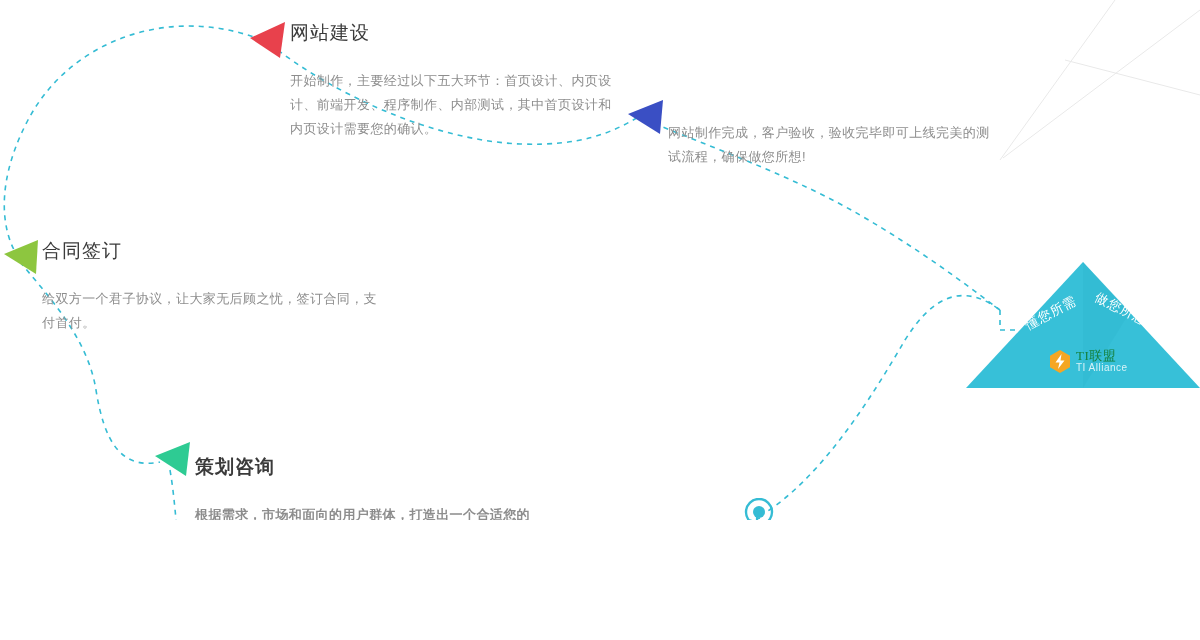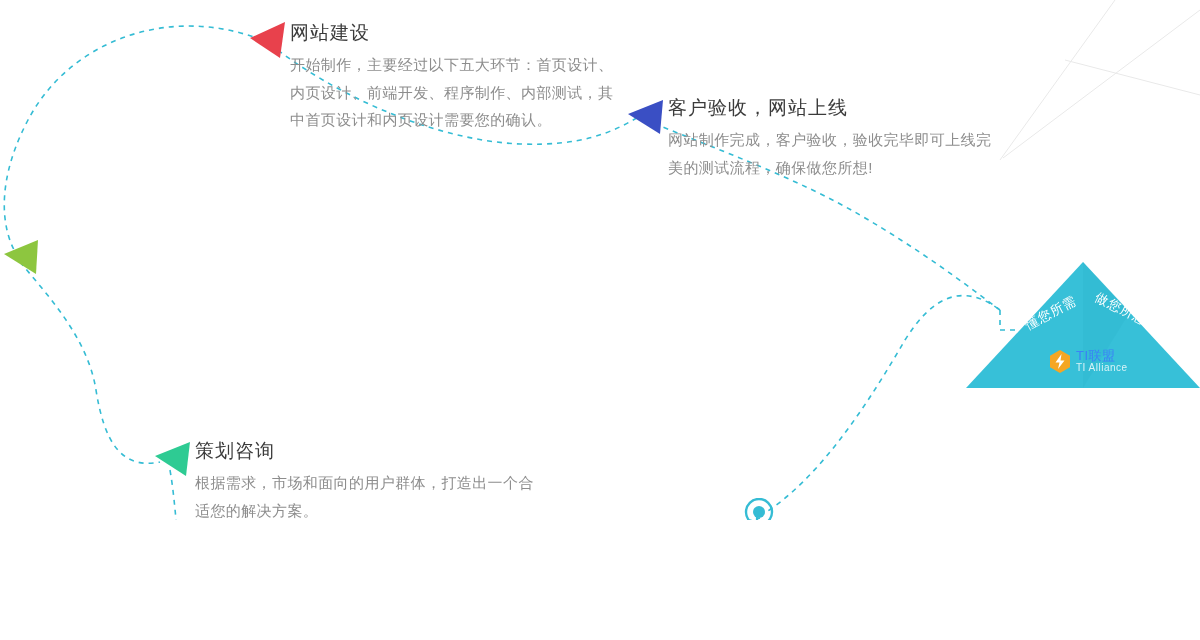--- a/index.html
+++ b/index.html
@@ -28,31 +28,31 @@
     position: absolute;
   }
   .node-title {
     font-size: 19px;
     color: #3b3b3b;
     line-height: 1.2;
     white-space: nowrap;
     letter-spacing: 1px;
   }
   .node-desc {
-    font-size: 15px;
+    font-size: 13px;
     color: #8d8d8d;
     line-height: 1.85;
-    margin-top: 6px;
+    margin-top: 24px;
     letter-spacing: 0.4px;
   }
   
   #node-website   { left: 290px; top: 22px;  width: 330px; }
   #node-acceptance{ left: 668px; top: 97px;  width: 330px; }
   #node-contract  { left: 42px;  top: 240px; width: 340px; }
-  #node-planning  { left: 195px; top: 440px; width: 340px; }
+  #node-planning  { left: 195px; top: 456px; width: 340px; font-weight: bold; }
   #node-demand    { left: 595px; top: 537px; width: 340px; }
 
   .logo-wrap {
     position: absolute;
     left: 960px;
     top: 258px;
     width: 240px;
     height: 130px;
   }
   .logo-text-cn {
@@ -72,23 +72,24 @@
     align-items: center;
     gap: 6px;
   }
   .logo-brand-text {
     display: flex;
     flex-direction: column;
     line-height: 1.05;
   }
   .brand-cn {
     font-size: 13px;
-    color: #3b82f6;
+    color: #15803d;
     letter-spacing: 0.5px;
     white-space: nowrap;
+    font-family: Liberation Serif, serif;
   }
   .brand-en {
     font-size: 10px;
     color: #d8f3f7;
     letter-spacing: 0.5px;
     white-space: nowrap;
   }
   .cursor-icon {
     position: absolute;
     left: 738px;
@@ -130,24 +131,27 @@
     <polygon points="1083,262 1200,388 966,388" fill="#37c0d8"></polygon>
     <polygon points="1083,262 1130,312 1083,388" fill="#2fb4cd" opacity="0.35"></polygon>
   </svg>
 
   <div class="node" id="node-website">
     <div class="node-title">网站建设</div>
     <div class="node-desc">开始制作，主要经过以下五大环节：首页设计、内页设计、前端开发、程序制作、内部测试，其中首页设计和内页设计需要您的确认。</div>
   </div>
 
   <div class="node" id="node-acceptance">
-    <div class="node-title">客户验收，网站上线</div>
     <div class="node-desc">网站制作完成，客户验收，验收完毕即可上线完美的测试流程，确保做您所想!</div>
   </div>
 
+  <div class="node" id="node-contract">
+    <div class="node-title">合同签订</div>
+    <div class="node-desc">给双方一个君子协议，让大家无后顾之忧，签订合同，支付首付。</div>
+  </div>
 
   <div class="node" id="node-planning">
     <div class="node-title">策划咨询</div>
     <div class="node-desc">根据需求，市场和面向的用户群体，打造出一个合适您的解决方案。</div>
   </div>
 
 
   <svg class="cursor-icon" viewBox="0 0 46 60">
     <circle cx="21" cy="14" r="13" fill="none" stroke="#35bcd4" stroke-width="2.4"></circle>
     <circle cx="21" cy="14" r="6" fill="#35bcd4"></circle>

